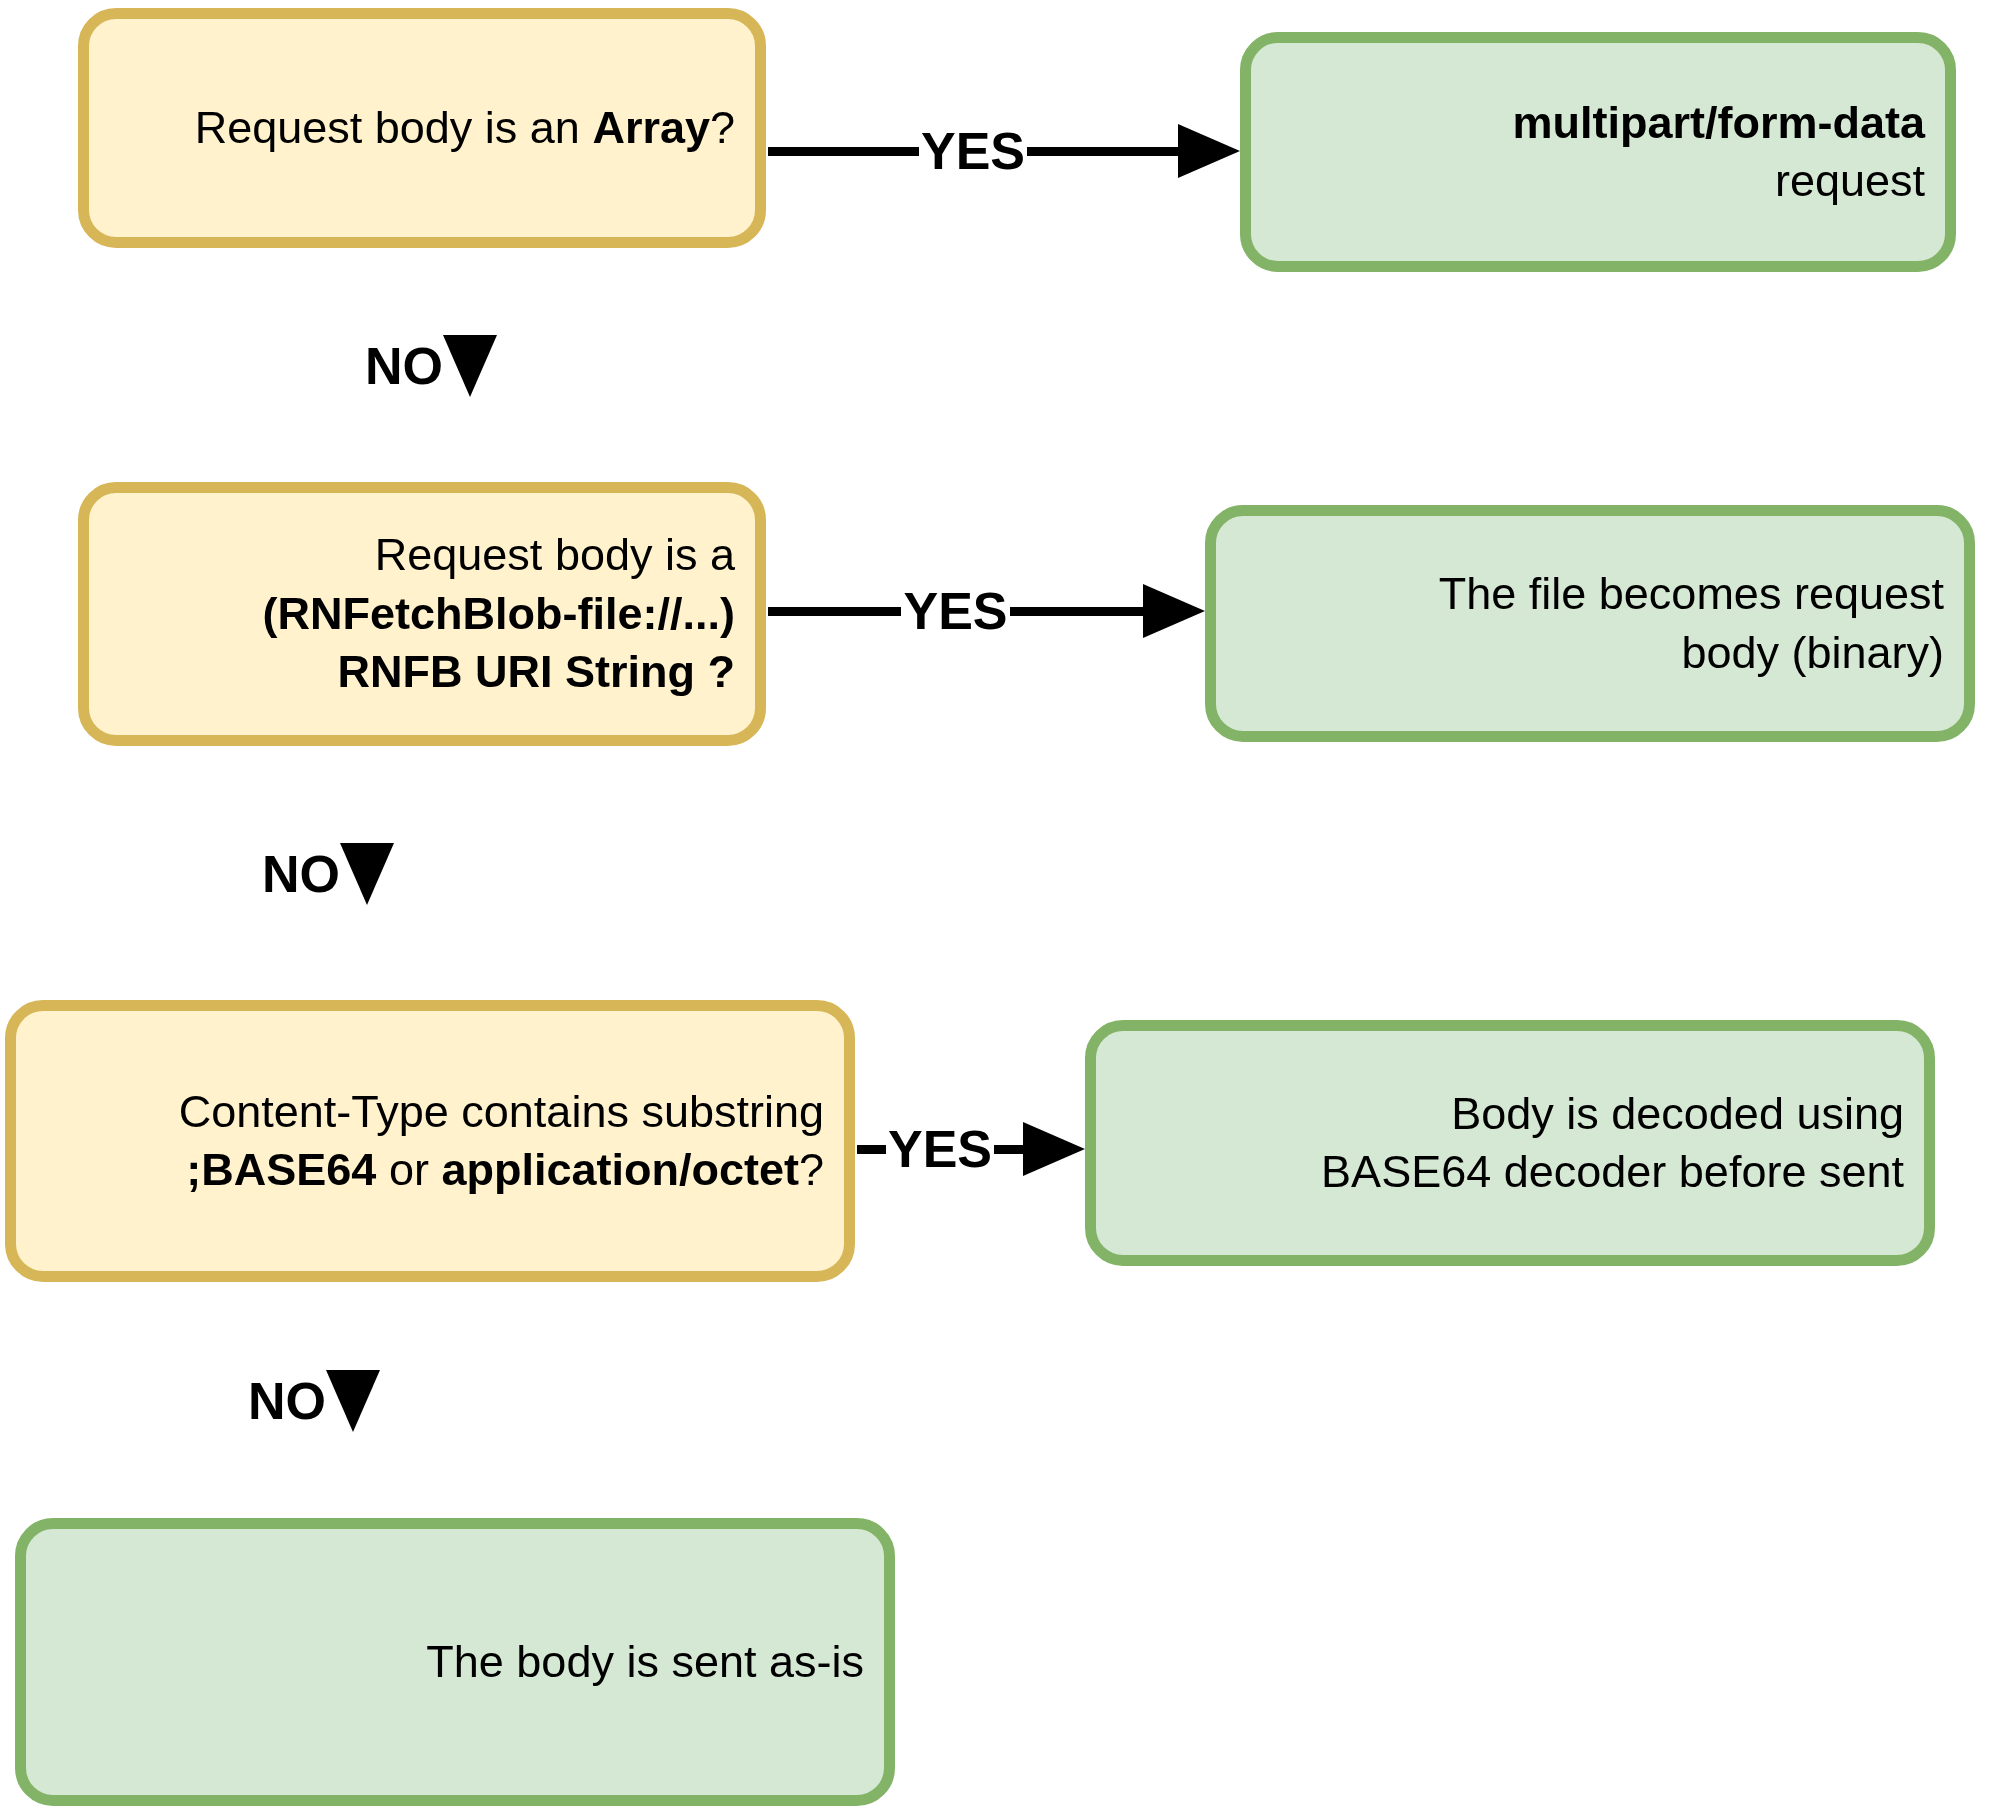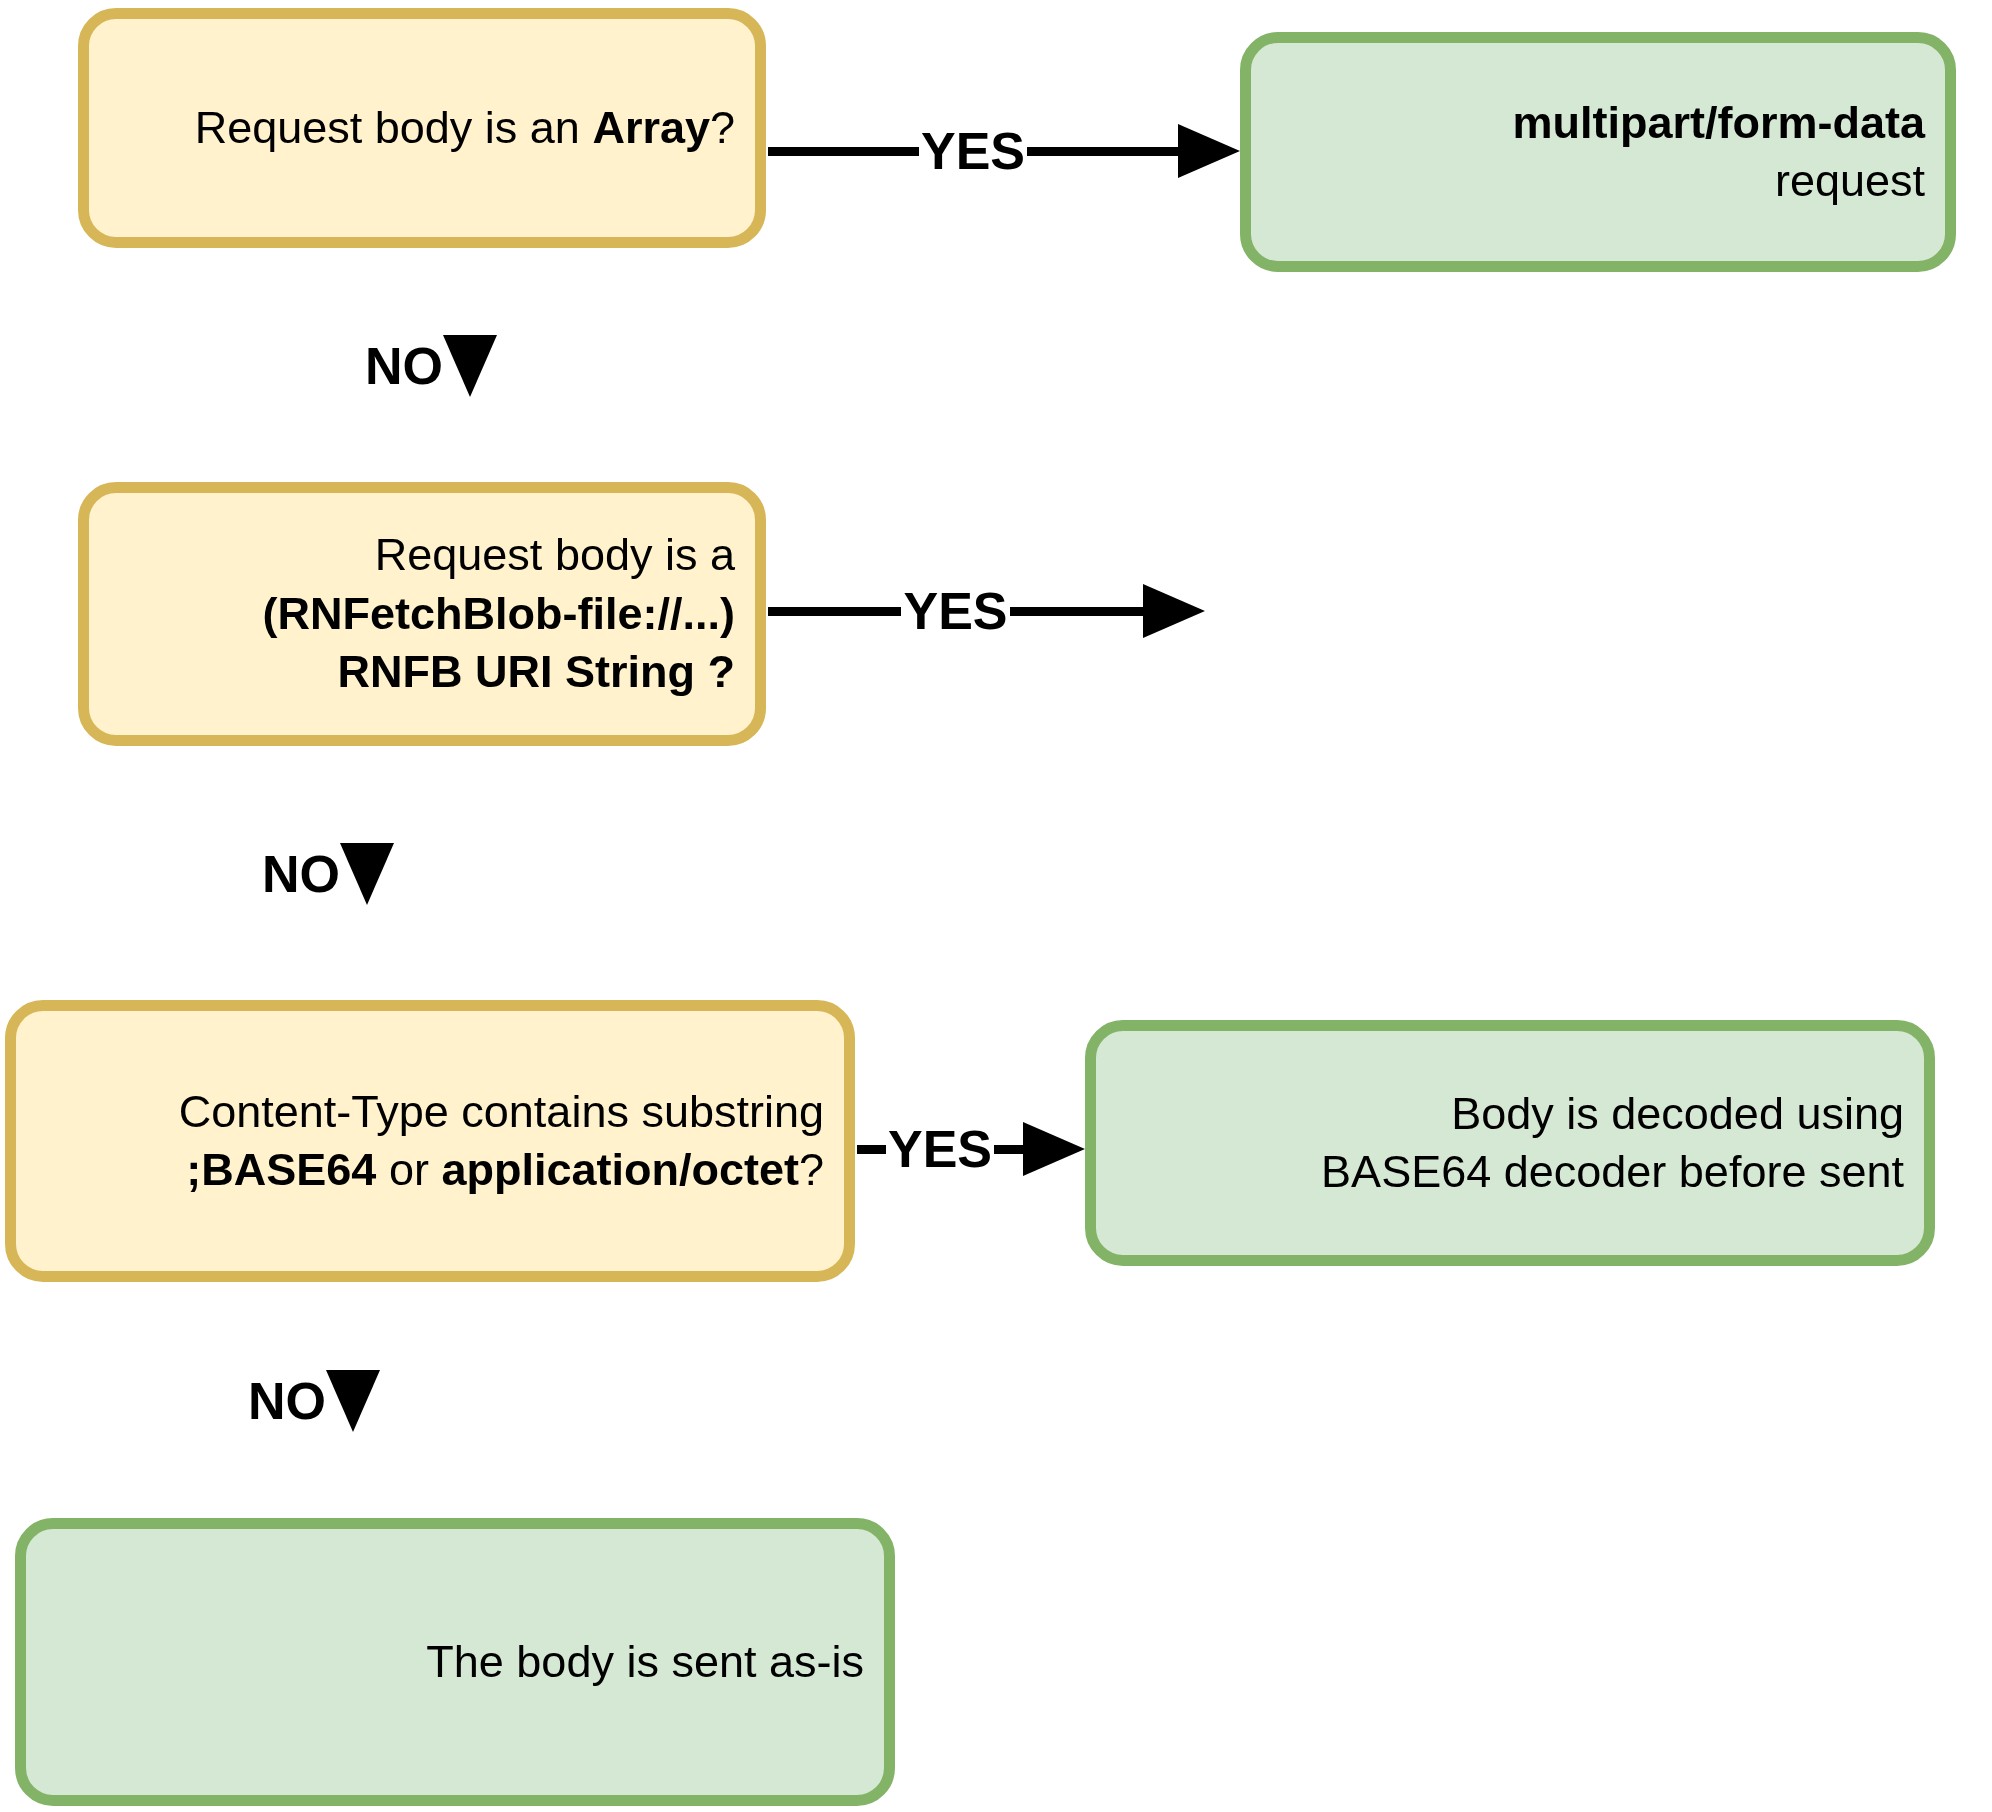--- a/index.html
+++ b/index.html
@@ -105,20 +105,24 @@
     <div class="seg"></div>
     <div class="head"></div>
   </div>
 
   <div class="node decision" style="left:78px; top:482px; width:688px; height:264px;">
     <div>Request body is a</div>
     <div class="bold">(RNFetchBlob-file://...)</div>
     <div class="bold">RNFB URI String ?</div>
   </div>
 
+  <div class="node result" style="left:1205px; top:505px; width:770px; height:237px;">
+    <div>The file becomes request</div>
+    <div>body (binary)</div>
+  </div>
 
   <div class="arrow h" style="left:768px; top:582px; width:437px; height:58px;">
     <div class="seg"></div>
     <div class="lbl">YES</div>
     <div class="seg"></div>
     <div class="head"></div>
   </div>
 
   <div class="arrow v" style="left:262px; top:748px; width:130px; height:252px;">
     <div class="seg"></div>

